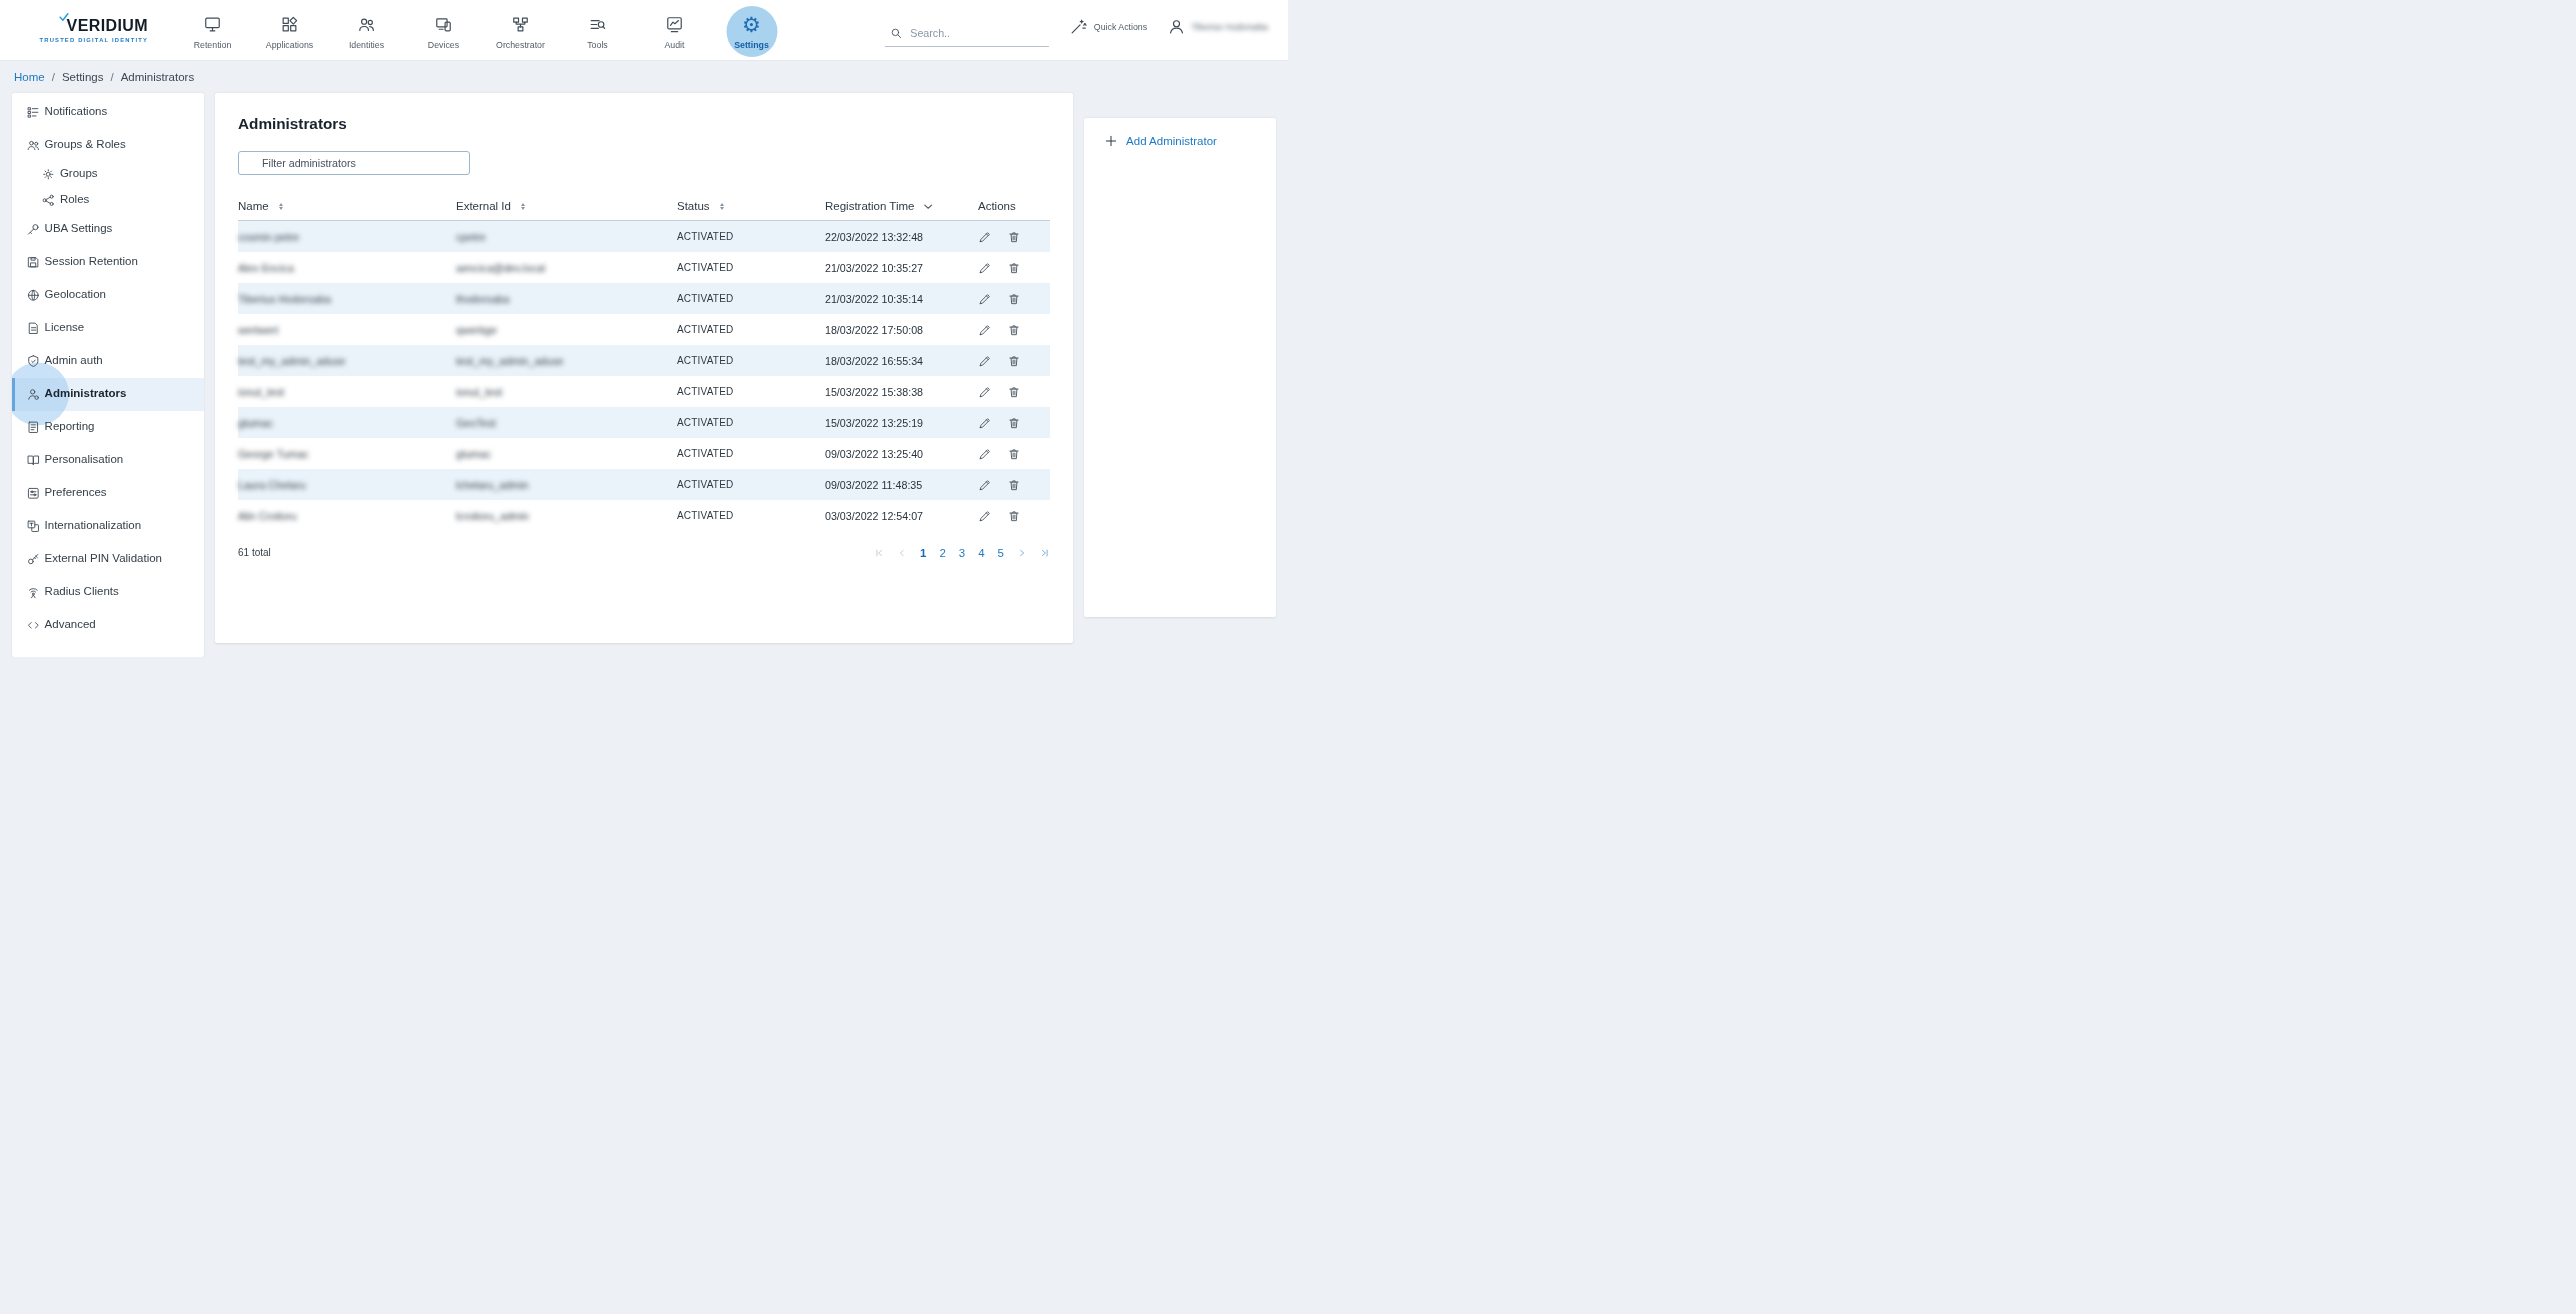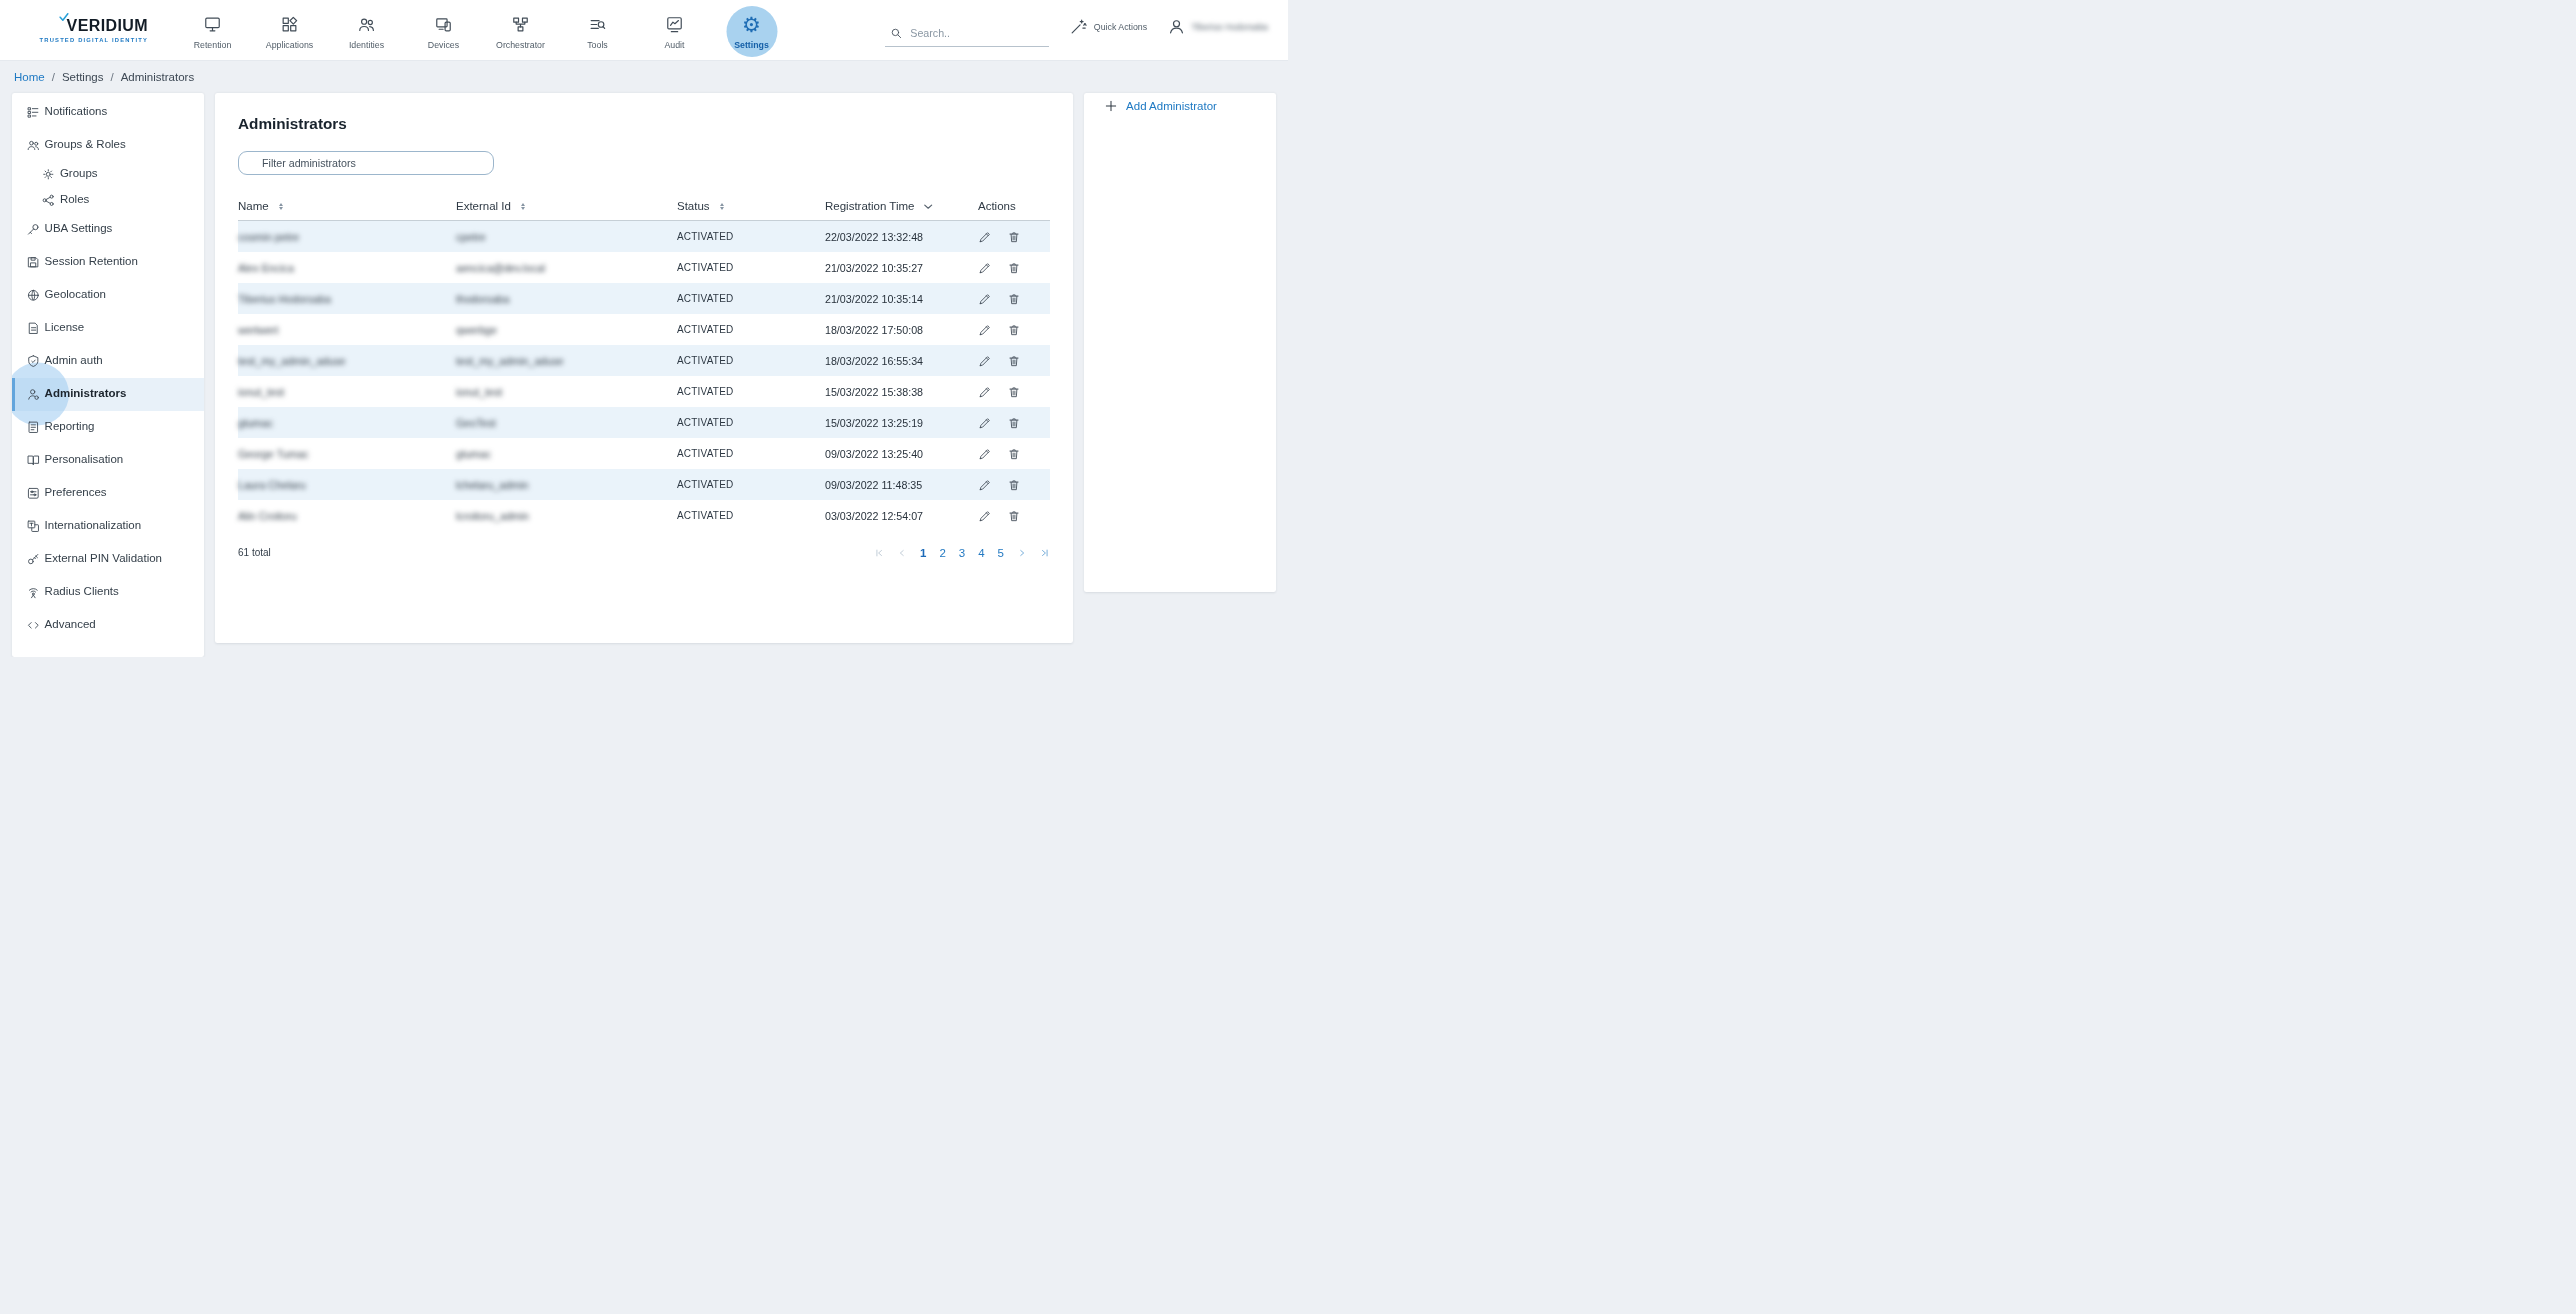--- a/index.html
+++ b/index.html
@@ -74,21 +74,21 @@
   .side-item.selected { background:#e8f1f9; border-left-color:#1e79c3; font-weight:bold; color:#1b242d; }
   .side-item.selected::before {
     content:""; position:absolute; left:-9.2px; top:50%; transform:translateY(-50%);
     width:63px; height:63px; border-radius:50%; background:rgba(157,203,240,.55);
   }
 
   
   .main-card { flex:1; height:550px; padding:21.5px 23px; }
   .page-title { font-size:15.3px; font-weight:bold; color:#19232d; }
   .filter-input {
-    margin-top:18.4px; width:256px; height:24.5px; border:0.8px solid #9cb6cc; border-radius:9px;
+    margin-top:18.4px; width:232px; height:24.5px; border:0.8px solid #9cb6cc; border-radius:3px;
     padding:0 9.2px 0 23px; font-size:10.7px; color:#333e48; outline:none;
     font-family:"Liberation Sans",sans-serif;
   }
   .filter-input::placeholder { color:#46525e; }
 
   .tgrid { display:grid; grid-template-columns:218px 221px 148px 153px 1fr; align-items:center; }
   .thead { margin-top:17px; height:29px; border-bottom:0.8px solid #c6cfd6; color:#2f3a45; font-size:11.5px; }
   .th { display:flex; align-items:center; gap:10px; cursor:pointer; }
   .sort-ud { display:inline-flex; flex-direction:column; gap:1.5px; }
   .tri-up { width:0; height:0; border-left:2.7px solid transparent; border-right:2.7px solid transparent; border-bottom:3.5px solid #8795a3; }
@@ -106,21 +106,21 @@
   .total { font-size:10px; color:#333e49; }
   .pager { display:flex; align-items:center; gap:13px; font-size:11.5px; }
   .pg-arrow { cursor:pointer; }
   .pg-arrow svg { width:10px; height:10px; }
   .pg-arrow.disabled svg { stroke:#9fb0c0; }
   .pg-arrow.enabled svg { stroke:#2b80c4; }
   .page-num { color:#2379c2; cursor:pointer; }
   .page-num.active { font-weight:bold; color:#1c6ab8; }
 
   
-  .right-card { width:192px; height:499px; padding:6px 20px; }
+  .right-card { width:192px; height:499px; padding:16px 20px;margin-top:25px; }
   .add-admin { display:flex; align-items:center; gap:8.4px; cursor:pointer; }
   .add-admin .lbl { color:#1e79c3; font-size:11.5px; }
 </style>
 </head>
 <body>
 
 <div class="header">
   <div class="logo">
     <div class="logo-title">VERIDIUM</div>
     <span class="logo-check">

